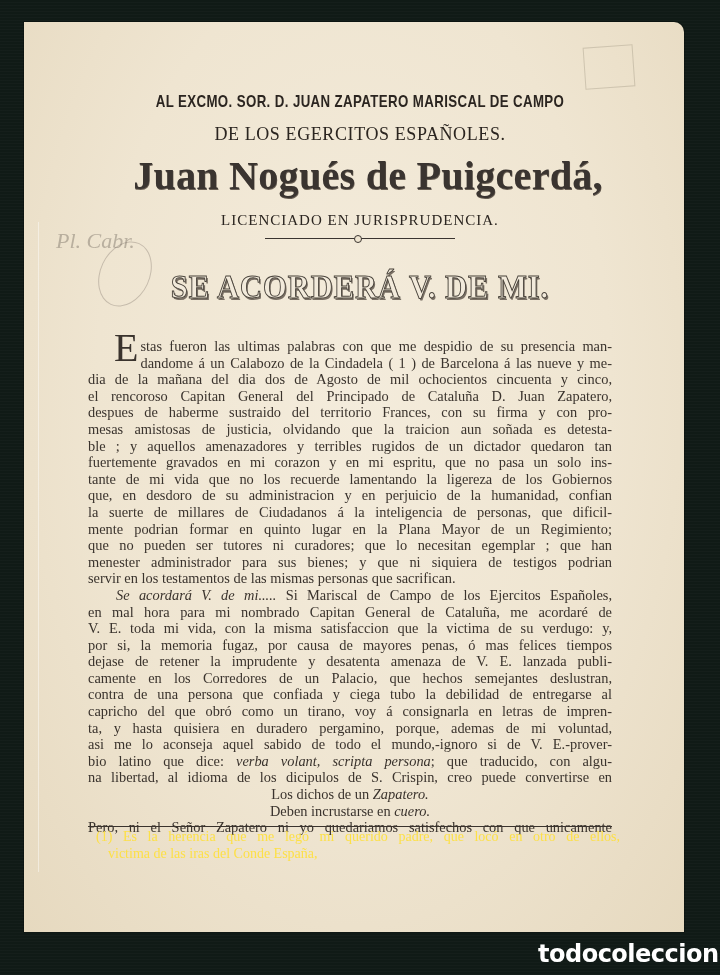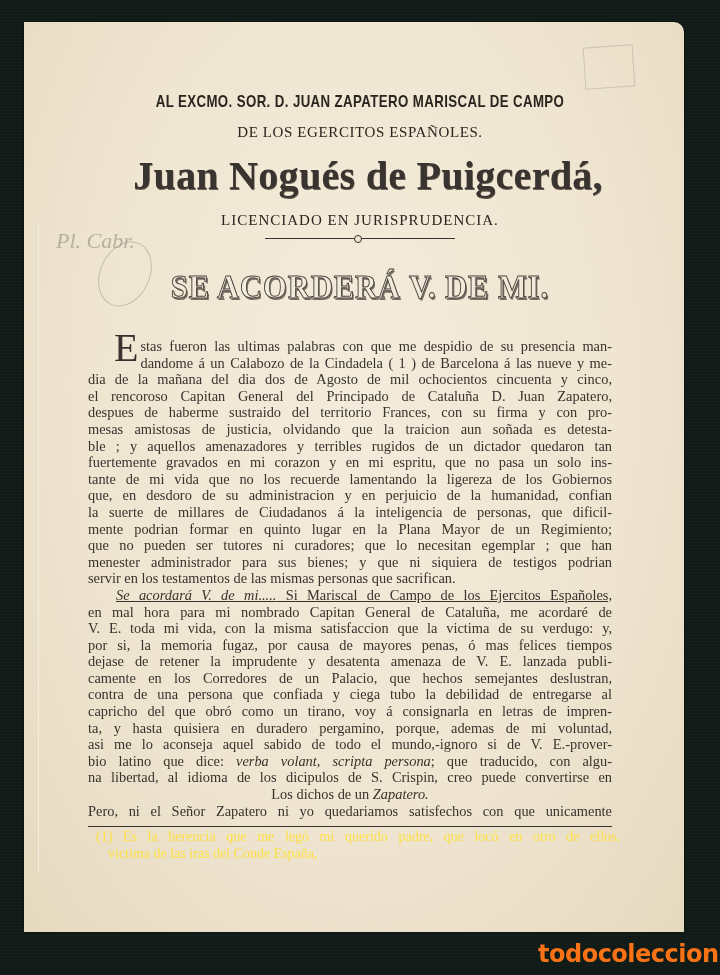--- a/index.html
+++ b/index.html
@@ -35,21 +35,21 @@
     color:rgba(120,110,100,0.45);
     font-style:italic; font-size:22px;
   }
   .ms-oval {
     position:absolute; left:100px; top:240px; width:48px; height:66px;
     border:1px solid rgba(120,110,100,0.35);
     border-radius:50%; transform:rotate(25deg);
   }
   .header { position:absolute; left:0; width:720px; text-align:center; color:#2b2520; }
   .dedication1 { top:92px; font-size:17px; letter-spacing:0.5px; font-family:"Liberation Sans Narrow","Liberation Sans",sans-serif; font-weight:bold; transform:scaleX(0.78); }
-  .dedication2 { top:124px; font-size:15px; letter-spacing:0.6px; }
+  .dedication2 { top:124px; font-size:18px; letter-spacing:0.6px; }
   .author { top:152px; font-size:40px; font-weight:bold; letter-spacing:0.3px; color:#3a3430; text-shadow:0.5px 0.5px 0 #6a6055;padding-left:8px; }
   .degree { top:212px; font-size:15px; letter-spacing:1px; }
   .rule { position:absolute; top:238px; left:265px; width:190px; height:1px; background:#3a3430; }
   .rule-dot { position:absolute; top:235px; left:354px; width:6px; height:6px; border:1px solid #3a3430; border-radius:50%; background:#efe5d1; }
   .main-title {
     top:268px; font-size:34px; font-weight:bold; letter-spacing:1px;
     color:#f2eadb;
     -webkit-text-stroke:1px #4a443c;
     text-shadow:1.5px 1.5px 0 #7a7065;
     transform:scaleX(0.9);
@@ -65,21 +65,21 @@
   }
   .centered { text-align:center !important; text-align-last:center !important; }
   .last-line { text-align-last:left; }
   .fn-rule { position:absolute; left:88px; top:826px; width:524px; height:1px; background:#3a332d; }
   .footnote {
     position:absolute; left:96px; top:829px; width:524px;
     font-size:14px; line-height:16.6px; color:#fde047; text-align:justify;
   }
   .watermark {
     position:absolute; left:538px; top:940px; font-family:"DejaVu Sans","Liberation Sans",sans-serif;
-    font-weight:bold; font-size:24px; color:#f97316; letter-spacing:-0.5px;
+    font-weight:bold; font-size:24px; color:#ffffff; letter-spacing:-0.5px;
   }
   i { font-style:italic;text-align:right; }
 </style>
 </head>
 <body>
 
 <div class="scan-bg"></div>
 
 <div class="page">
   <div class="binding"></div>
@@ -108,39 +108,42 @@
   <span class="line">ble ; y aquellos amenazadores y terribles rugidos de un dictador quedaron tan</span>
   <span class="line">fuertemente gravados en mi corazon y en mi espritu, que no pasa un solo ins-</span>
   <span class="line">tante de mi vida que no los recuerde lamentando la ligereza de los Gobiernos</span>
   <span class="line">que, en desdoro de su administracion y en perjuicio de la humanidad, confian</span>
   <span class="line">la suerte de millares de Ciudadanos á la inteligencia de personas, que dificil-</span>
   <span class="line">mente podrian formar en quinto lugar en la Plana Mayor de un Regimiento;</span>
   <span class="line">que no pueden ser tutores ni curadores; que lo necesitan egemplar ; que han</span>
   <span class="line">menester administrador para sus bienes; y que ni siquiera de testigos podrian</span>
   <span class="line last-line" style="text-align-last:left">servir en los testamentos de las mismas personas que sacrifican.</span>
 
-  <span class="line" style="padding-left:28px;text-decoration:underline;">
+  <span class="line" style="padding-left:28px;">
     <i>Se acordará V. de mi.....</i><span> Si Mariscal de Campo de los Ejercitos Españoles,</span>
   </span>
   <span class="line">en mal hora para mi nombrado Capitan General de Cataluña, me acordaré de</span>
   <span class="line">V. E. toda mi vida, con la misma satisfaccion que la victima de su verdugo: y,</span>
   <span class="line">por si, la memoria fugaz, por causa de mayores penas, ó mas felices tiempos</span>
   <span class="line">dejase de retener la imprudente y desatenta amenaza de V. E. lanzada publi-</span>
   <span class="line">camente en los Corredores de un Palacio, que hechos semejantes deslustran,</span>
   <span class="line">contra de una persona que confiada y ciega tubo la debilidad de entregarse al</span>
   <span class="line">capricho del que obró como un tirano, voy á consignarla en letras de impren-</span>
   <span class="line">ta, y hasta quisiera en duradero pergamino, porque, ademas de mi voluntad,</span>
   <span class="line">asi me lo aconseja aquel sabido de todo el mundo,-ignoro si de V. E.-prover-</span>
   <span class="line">
     <span>bio latino que dice: </span><i>verba volant, scripta persona</i><span>; que traducido, con algu-</span>
   </span>
   <span class="line">na libertad, al idioma de los dicipulos de S. Crispin, creo puede convertirse en</span>
   <span class="line centered">
     <span>Los dichos de un </span><i>Zapatero.</i>
   </span>
+  <span class="line centered">
+    <span>Deben incrustarse en </span><i>cuero.</i>
+  </span>
   <span class="line">Pero, ni el Señor Zapatero ni yo quedariamos satisfechos con que unicamente</span>
 </div>
 
 <div class="fn-rule"></div>
 <div class="footnote">
   <div style="text-align-last:justify;">(1) Es la herencia que me legó mi querido padre, que locó en otro de ellos,</div>
   <div style="padding-left:12px;">victima de las iras del Conde España,</div>
 </div>
 
 <div class="watermark">todocoleccion</div>

